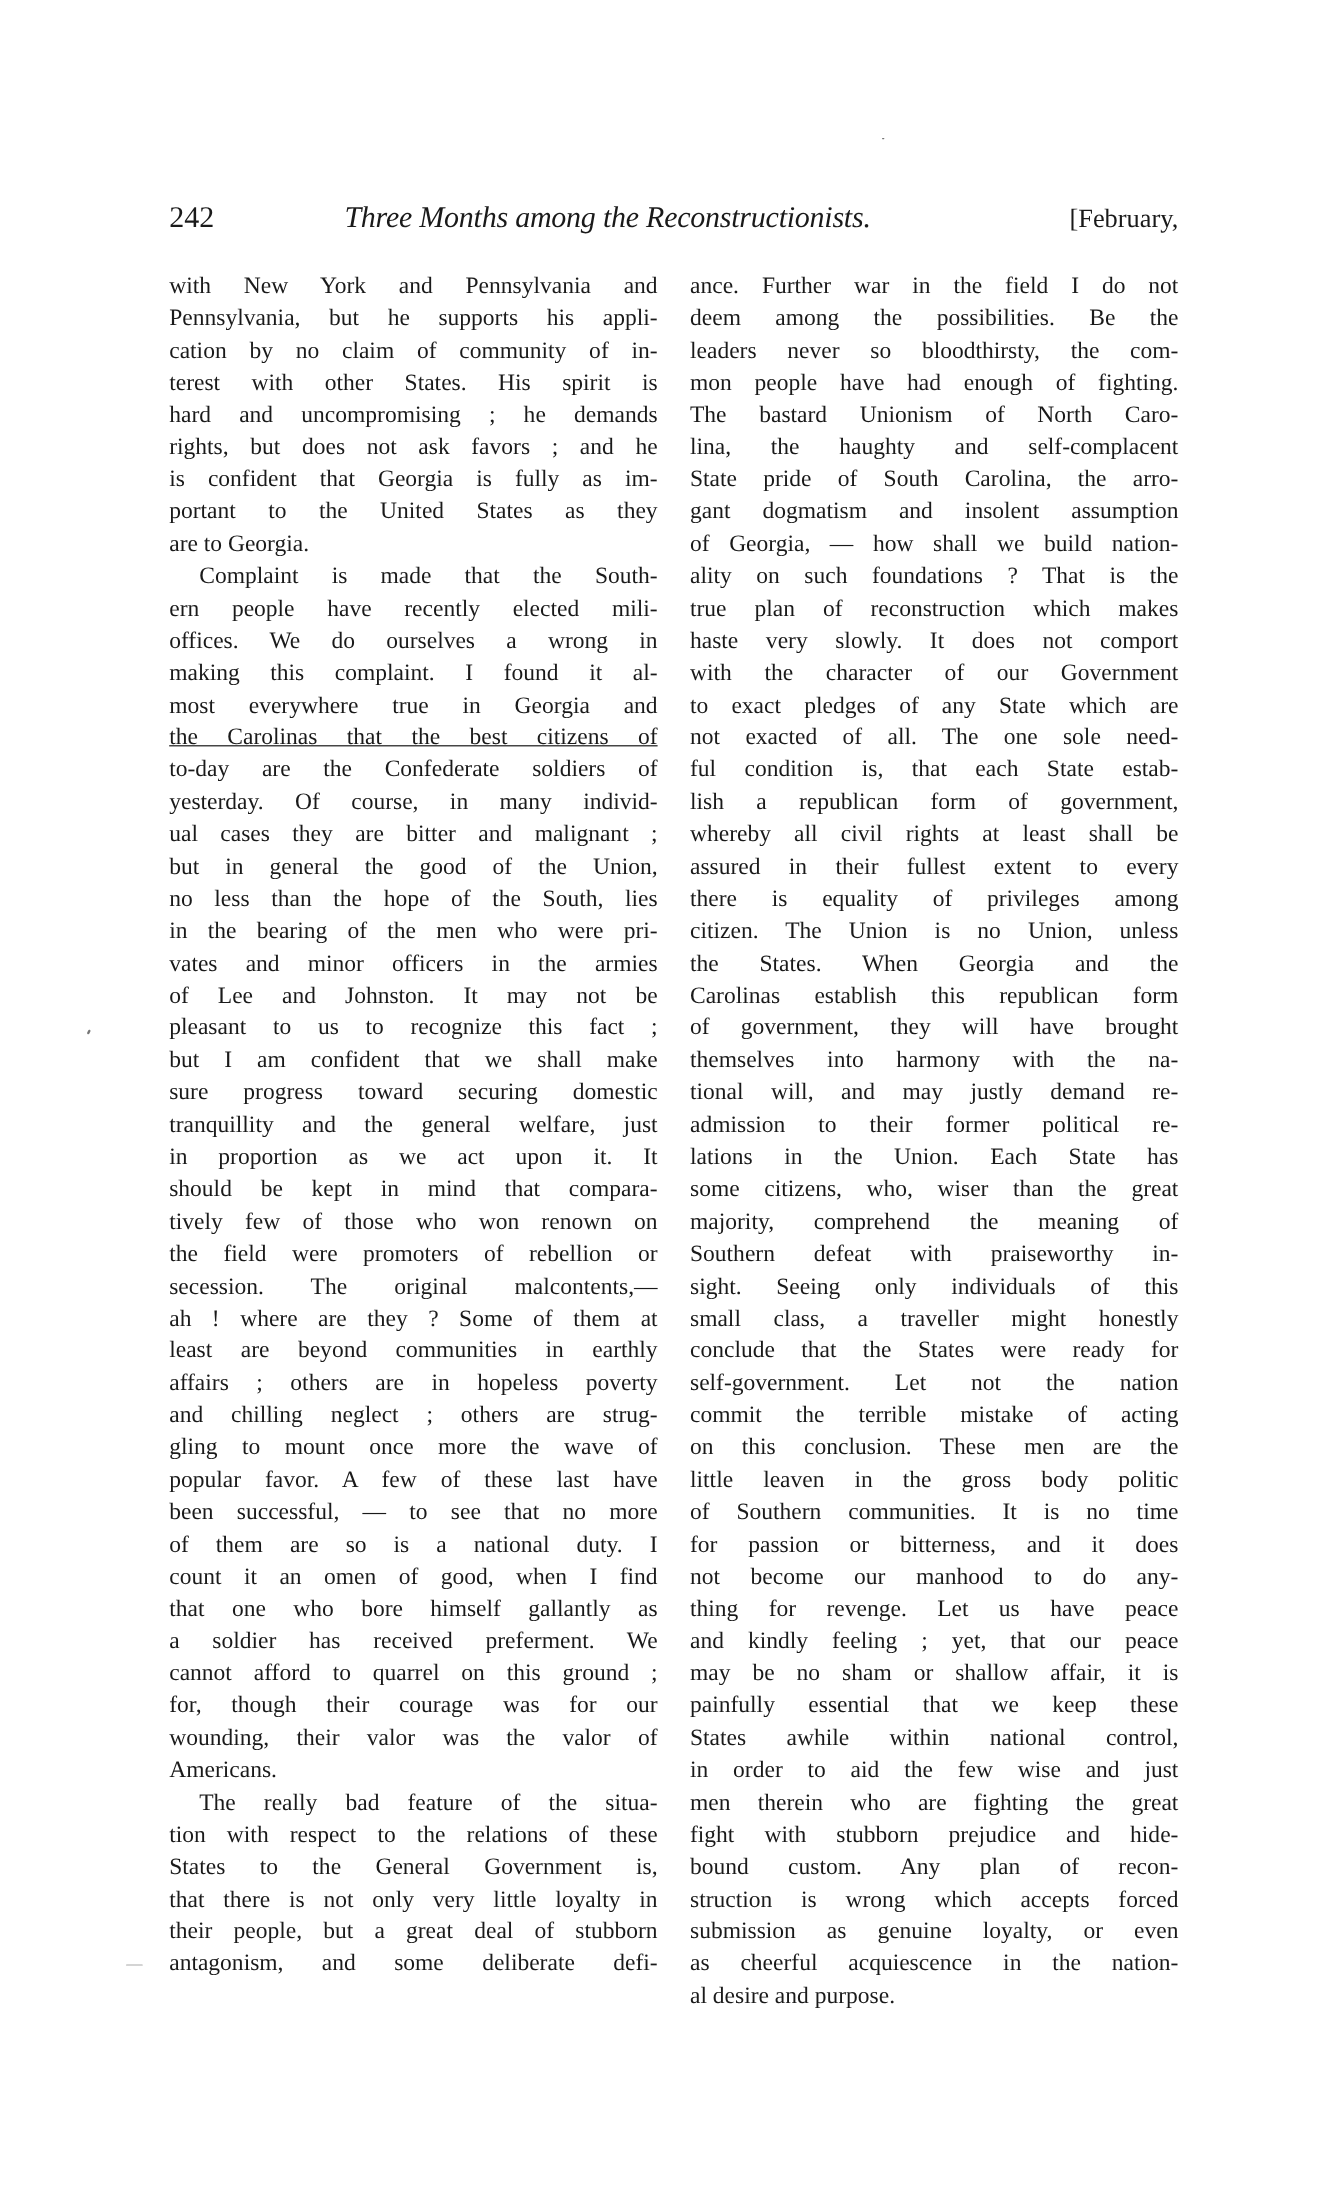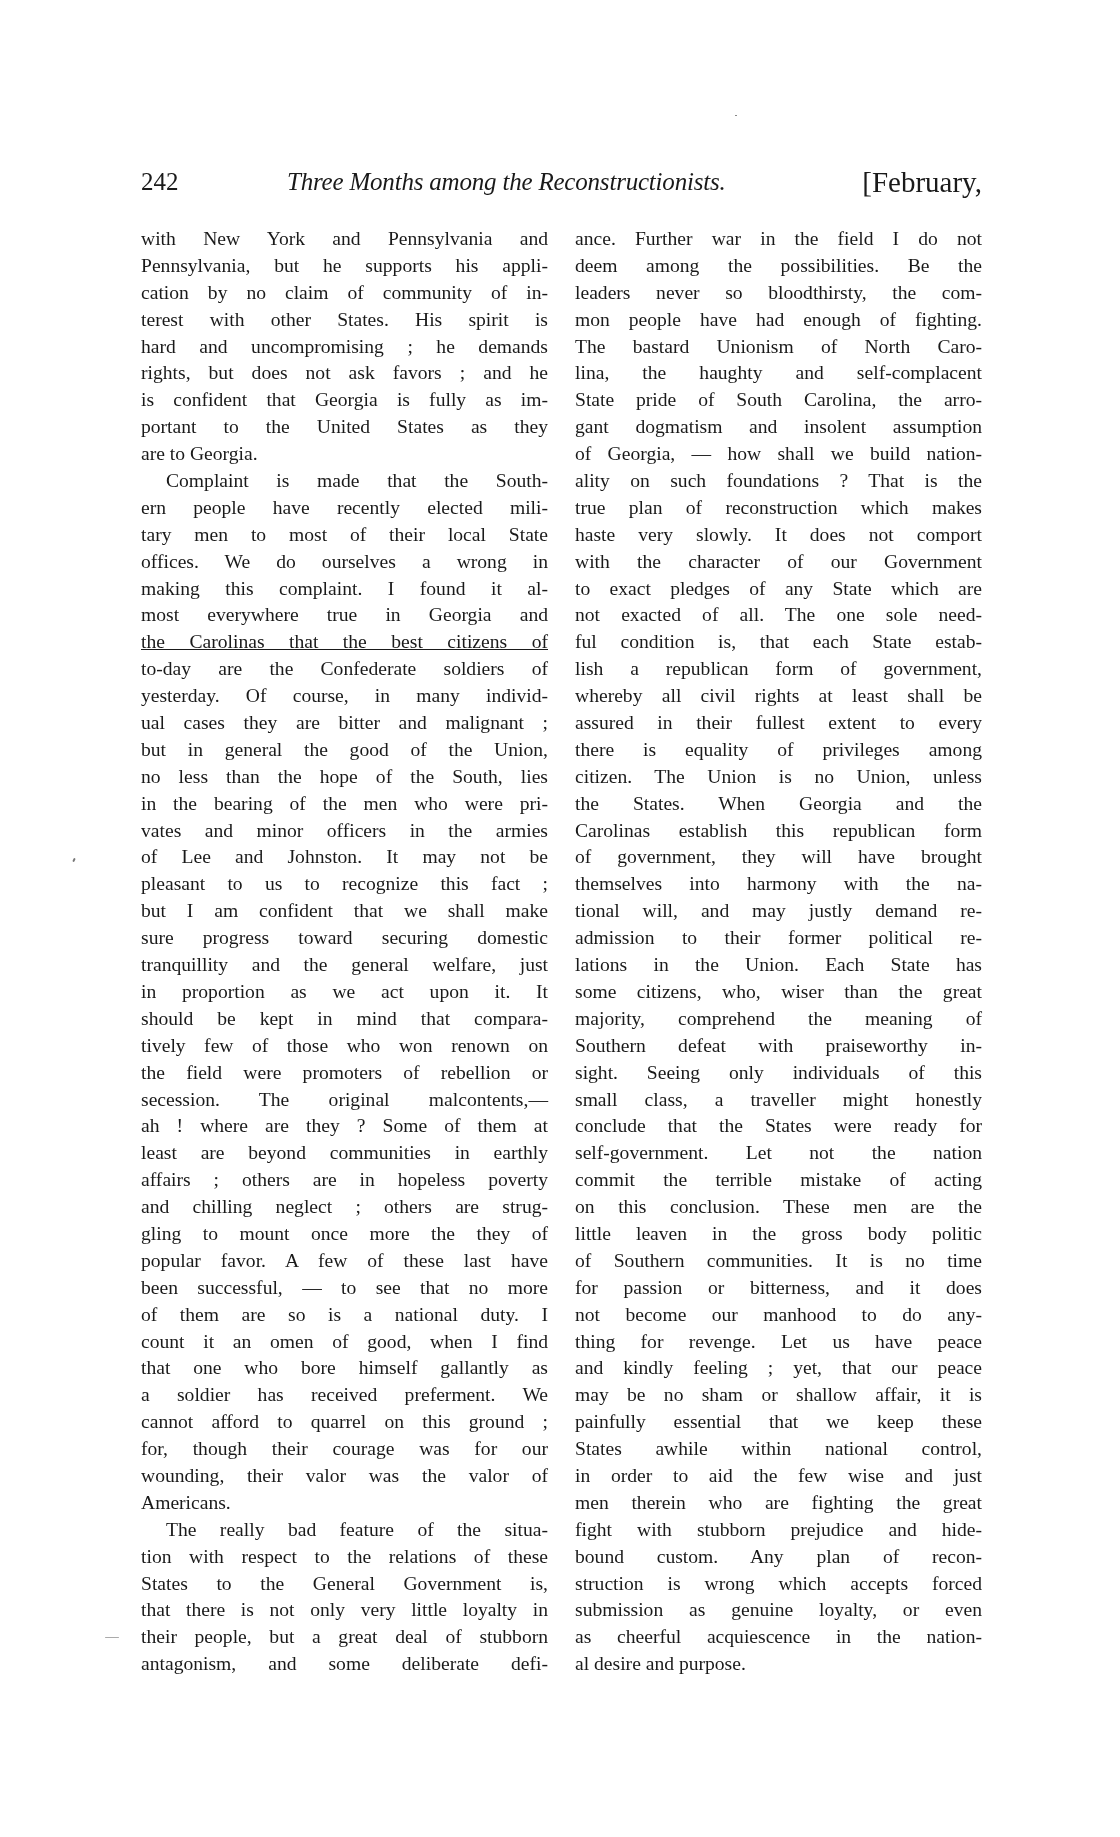--- a/index.html
+++ b/index.html
@@ -2,21 +2,21 @@
 <html><head>
 <meta charset="utf-8">
 <style>
   html, body { margin: 0; padding: 0; background: #ffffff; }
   body { width: 1120px; height: 1837px; position: relative; overflow: hidden;
          font-family: "Liberation Serif", "DejaVu Serif", serif; color: #1a1a1a; }
   .page { position: absolute; left: 0; top: 0; width: 1120px; height: 1837px; }
   .header { position: absolute; top: 166px; left: 141px; width: 841px; height: 32px; }
   .pagenum { position: absolute; left: 0; top: 0; font-size: 25px; line-height: 32px; }
   .running-title { position: absolute; left: 146px; top: 0; font-size: 25px; line-height: 32px; font-style: italic; letter-spacing: -0.2px; }
-  .running-date { position: absolute; right: 0; top: 0; font-size: 29px; line-height: 32px; }
+  .running-date { position: absolute; right: 0; top: 0; font-size: 22px; line-height: 32px; }
   .column { position: absolute; top: 226px; width: 407px; }
   .col-left { left: 141px; }
   .col-right { left: 575px; }
   .line { display: block; height: 26.9px; line-height: 26.9px; font-size: 19.6px;
           text-align: justify; text-align-last: justify; white-space: nowrap; overflow: visible;
           word-spacing: 0px; }
   .line.last { text-align-last: left; }
   .line.indent { padding-left: 25px; }
   .speck { position: absolute; background: #777; border-radius: 1px; }
 </style>
@@ -40,21 +40,20 @@
       <span class="line" style="white-space: normal;">Pennsylvania, but he supports his appli-</span>
       <span class="line" style="white-space: normal;">cation by no claim of community of in-</span>
       <span class="line" style="white-space: normal;">terest with other States.  His spirit is</span>
       <span class="line" style="white-space: normal;">hard and uncompromising ; he demands</span>
       <span class="line" style="white-space: normal;">rights, but does not ask favors ; and he</span>
       <span class="line" style="white-space: normal;">is confident that Georgia is fully as im-</span>
       <span class="line" style="white-space: normal;">portant to the United States as they</span>
       <span class="line last" style="white-space: normal;">are to Georgia.</span>
       <span class="line indent" style="white-space: normal;">Complaint is made that the South-</span>
       <span class="line" style="white-space: normal;">ern people have recently elected mili-</span>
-      <span class="line" style="white-space: normal;">tary men to most of their local State</span>
       <span class="line" style="white-space: normal;">offices.  We do ourselves a wrong in</span>
       <span class="line" style="white-space: normal;">making this complaint.  I found it al-</span>
       <span class="line" style="white-space: normal;">most everywhere true in Georgia and</span>
       <span class="line" style="white-space: normal; text-decoration: underline;">the Carolinas that the best citizens of</span>
       <span class="line" style="white-space: normal;">to-day are the Confederate soldiers of</span>
       <span class="line" style="white-space: normal;">yesterday.  Of course, in many individ-</span>
       <span class="line" style="white-space: normal;">ual cases they are bitter and malignant ;</span>
       <span class="line" style="white-space: normal;">but in general the good of the Union,</span>
       <span class="line" style="white-space: normal;">no less than the hope of the South, lies</span>
       <span class="line" style="white-space: normal;">in the bearing of the men who were pri-</span>
@@ -66,21 +65,21 @@
       <span class="line" style="white-space: normal;">tranquillity and the general welfare, just</span>
       <span class="line" style="white-space: normal;">in proportion as we act upon it.  It</span>
       <span class="line" style="white-space: normal;">should be kept in mind that compara-</span>
       <span class="line" style="white-space: normal;">tively few of those who won renown on</span>
       <span class="line" style="white-space: normal;">the field were promoters of rebellion or</span>
       <span class="line" style="white-space: normal;">secession.  The original malcontents,—</span>
       <span class="line" style="white-space: normal;">ah ! where are they ?  Some of them at</span>
       <span class="line" style="white-space: normal;">least are beyond communities in earthly</span>
       <span class="line" style="white-space: normal;">affairs ; others are in hopeless poverty</span>
       <span class="line" style="white-space: normal;">and chilling neglect ; others are strug-</span>
-      <span class="line" style="white-space: normal;">gling to mount once more the they of</span>
+      <span class="line" style="white-space: normal;">gling to mount once more the wave of</span>
       <span class="line" style="white-space: normal;">popular favor.  A few of these last have</span>
       <span class="line" style="white-space: normal;">been successful, — to see that no more</span>
       <span class="line" style="white-space: normal;">of them are so is a national duty.  I</span>
       <span class="line" style="white-space: normal;">count it an omen of good, when I find</span>
       <span class="line" style="white-space: normal;">that one who bore himself gallantly as</span>
       <span class="line" style="white-space: normal;">a soldier has received preferment.  We</span>
       <span class="line" style="white-space: normal;">cannot afford to quarrel on this ground ;</span>
       <span class="line" style="white-space: normal;">for, though their courage was for our</span>
       <span class="line" style="white-space: normal;">wounding, their valor was the valor of</span>
       <span class="line last" style="white-space: normal;">Americans.</span>

